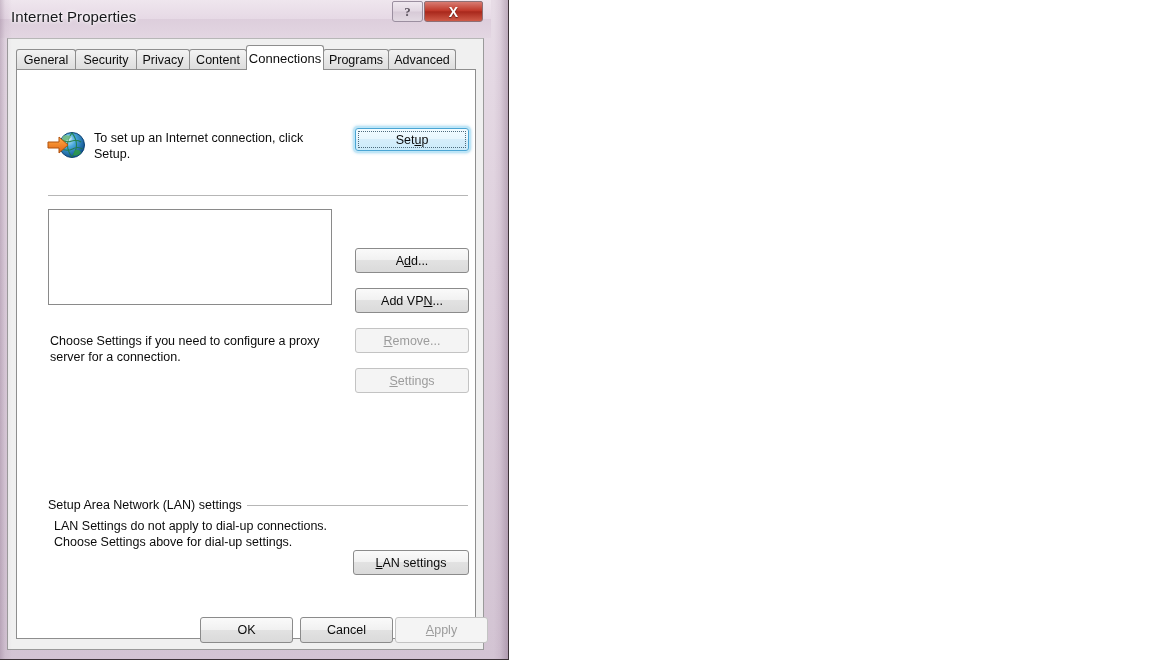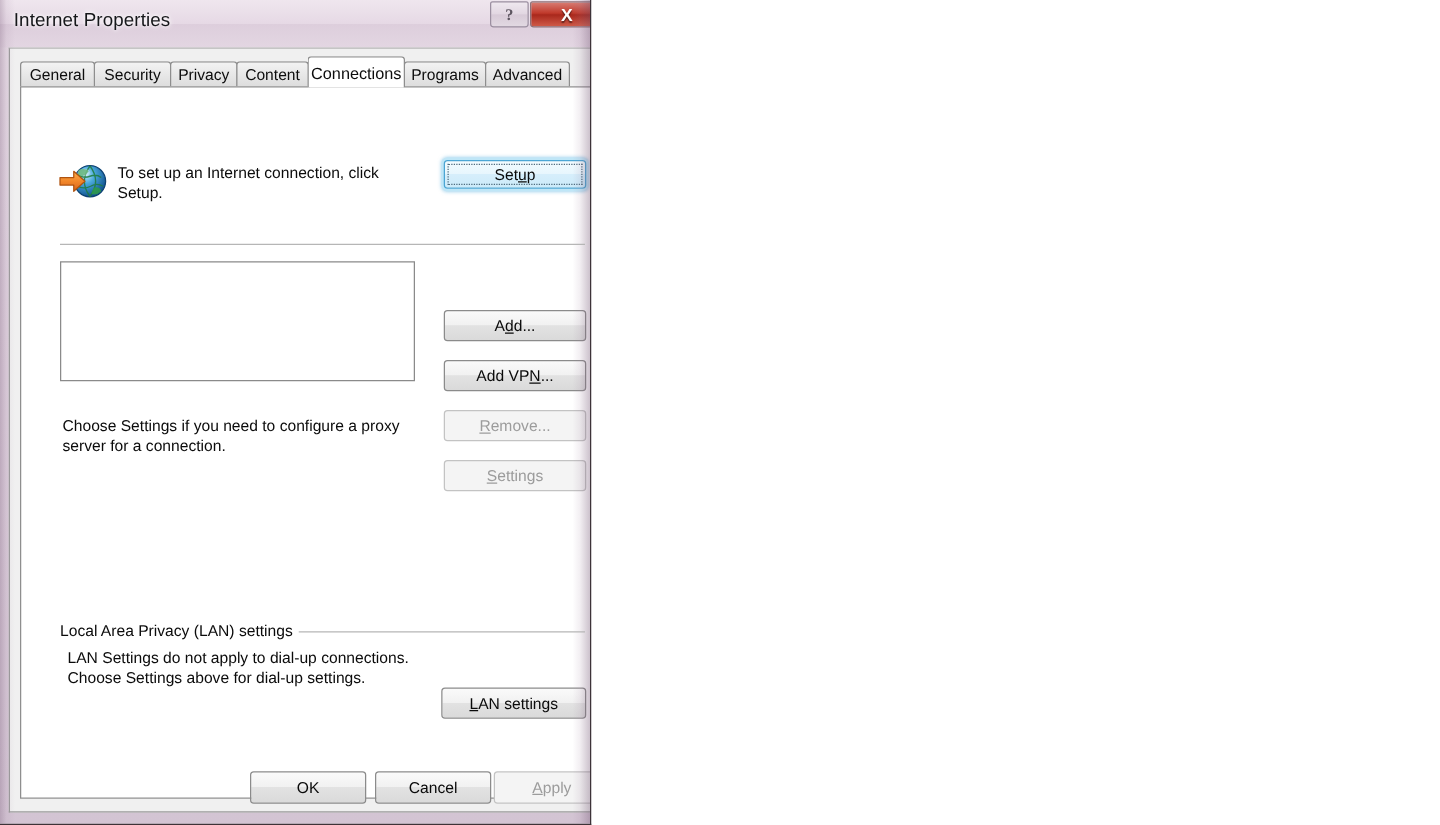--- a/index.html
+++ b/index.html
@@ -8,21 +8,21 @@
     width: 1152px; height: 660px;
     background: #ffffff;
     font-family: "Liberation Sans", sans-serif;
     overflow: hidden;
   }
 
   
   #window {
     position: absolute;
     left: 0; top: 0;
-    width: 473px; height: 660px;
+    width: 509px; height: 660px;
     background: linear-gradient(180deg,#e7dce6 0%, #ded0dd 40%, #d3c4d3 100%);
     border-right: 1px solid #3d3338;
     border-bottom: 1px solid #3d3338;
     overflow: hidden;
   }
   #window-inner-shade {
     position:absolute; left:0; top:0; width:100%; height:100%;
     background: linear-gradient(90deg, rgba(120,90,120,.30) 0px, rgba(150,120,150,.10) 5px, rgba(255,255,255,0) 12px,
                 rgba(255,255,255,0) calc(100% - 14px), rgba(150,120,150,.12) calc(100% - 8px), rgba(110,80,110,.35) 100%);
     pointer-events:none;
@@ -284,21 +284,21 @@
       <div id="remove-btn" class="btn disabled">
         <span><span></span><span class="u">R</span><span>emove...</span></span>
       </div>
 
       <div id="settings-btn" class="btn disabled">
         <span><span></span><span class="u">S</span><span>ettings</span></span>
       </div>
 
       <div id="proxy-text">Choose Settings if you need to configure a proxy server for a connection.</div>
 
-      <div id="grp2-label" class="group-label">Local Area Privacy (LAN) settings</div>
+      <div id="grp2-label" class="group-label">Setup Area Network (LAN) settings</div>
       <div id="grp2-rule" class="group-rule"></div>
 
       <div id="lan-text">LAN Settings do not apply to dial-up connections. Choose Settings above for dial-up settings.</div>
 
       <div id="lan-btn" class="btn">
         <span><span></span><span class="u">L</span><span>AN settings</span></span>
       </div>
     </div>
 
     <div id="ok-btn" class="btn">

